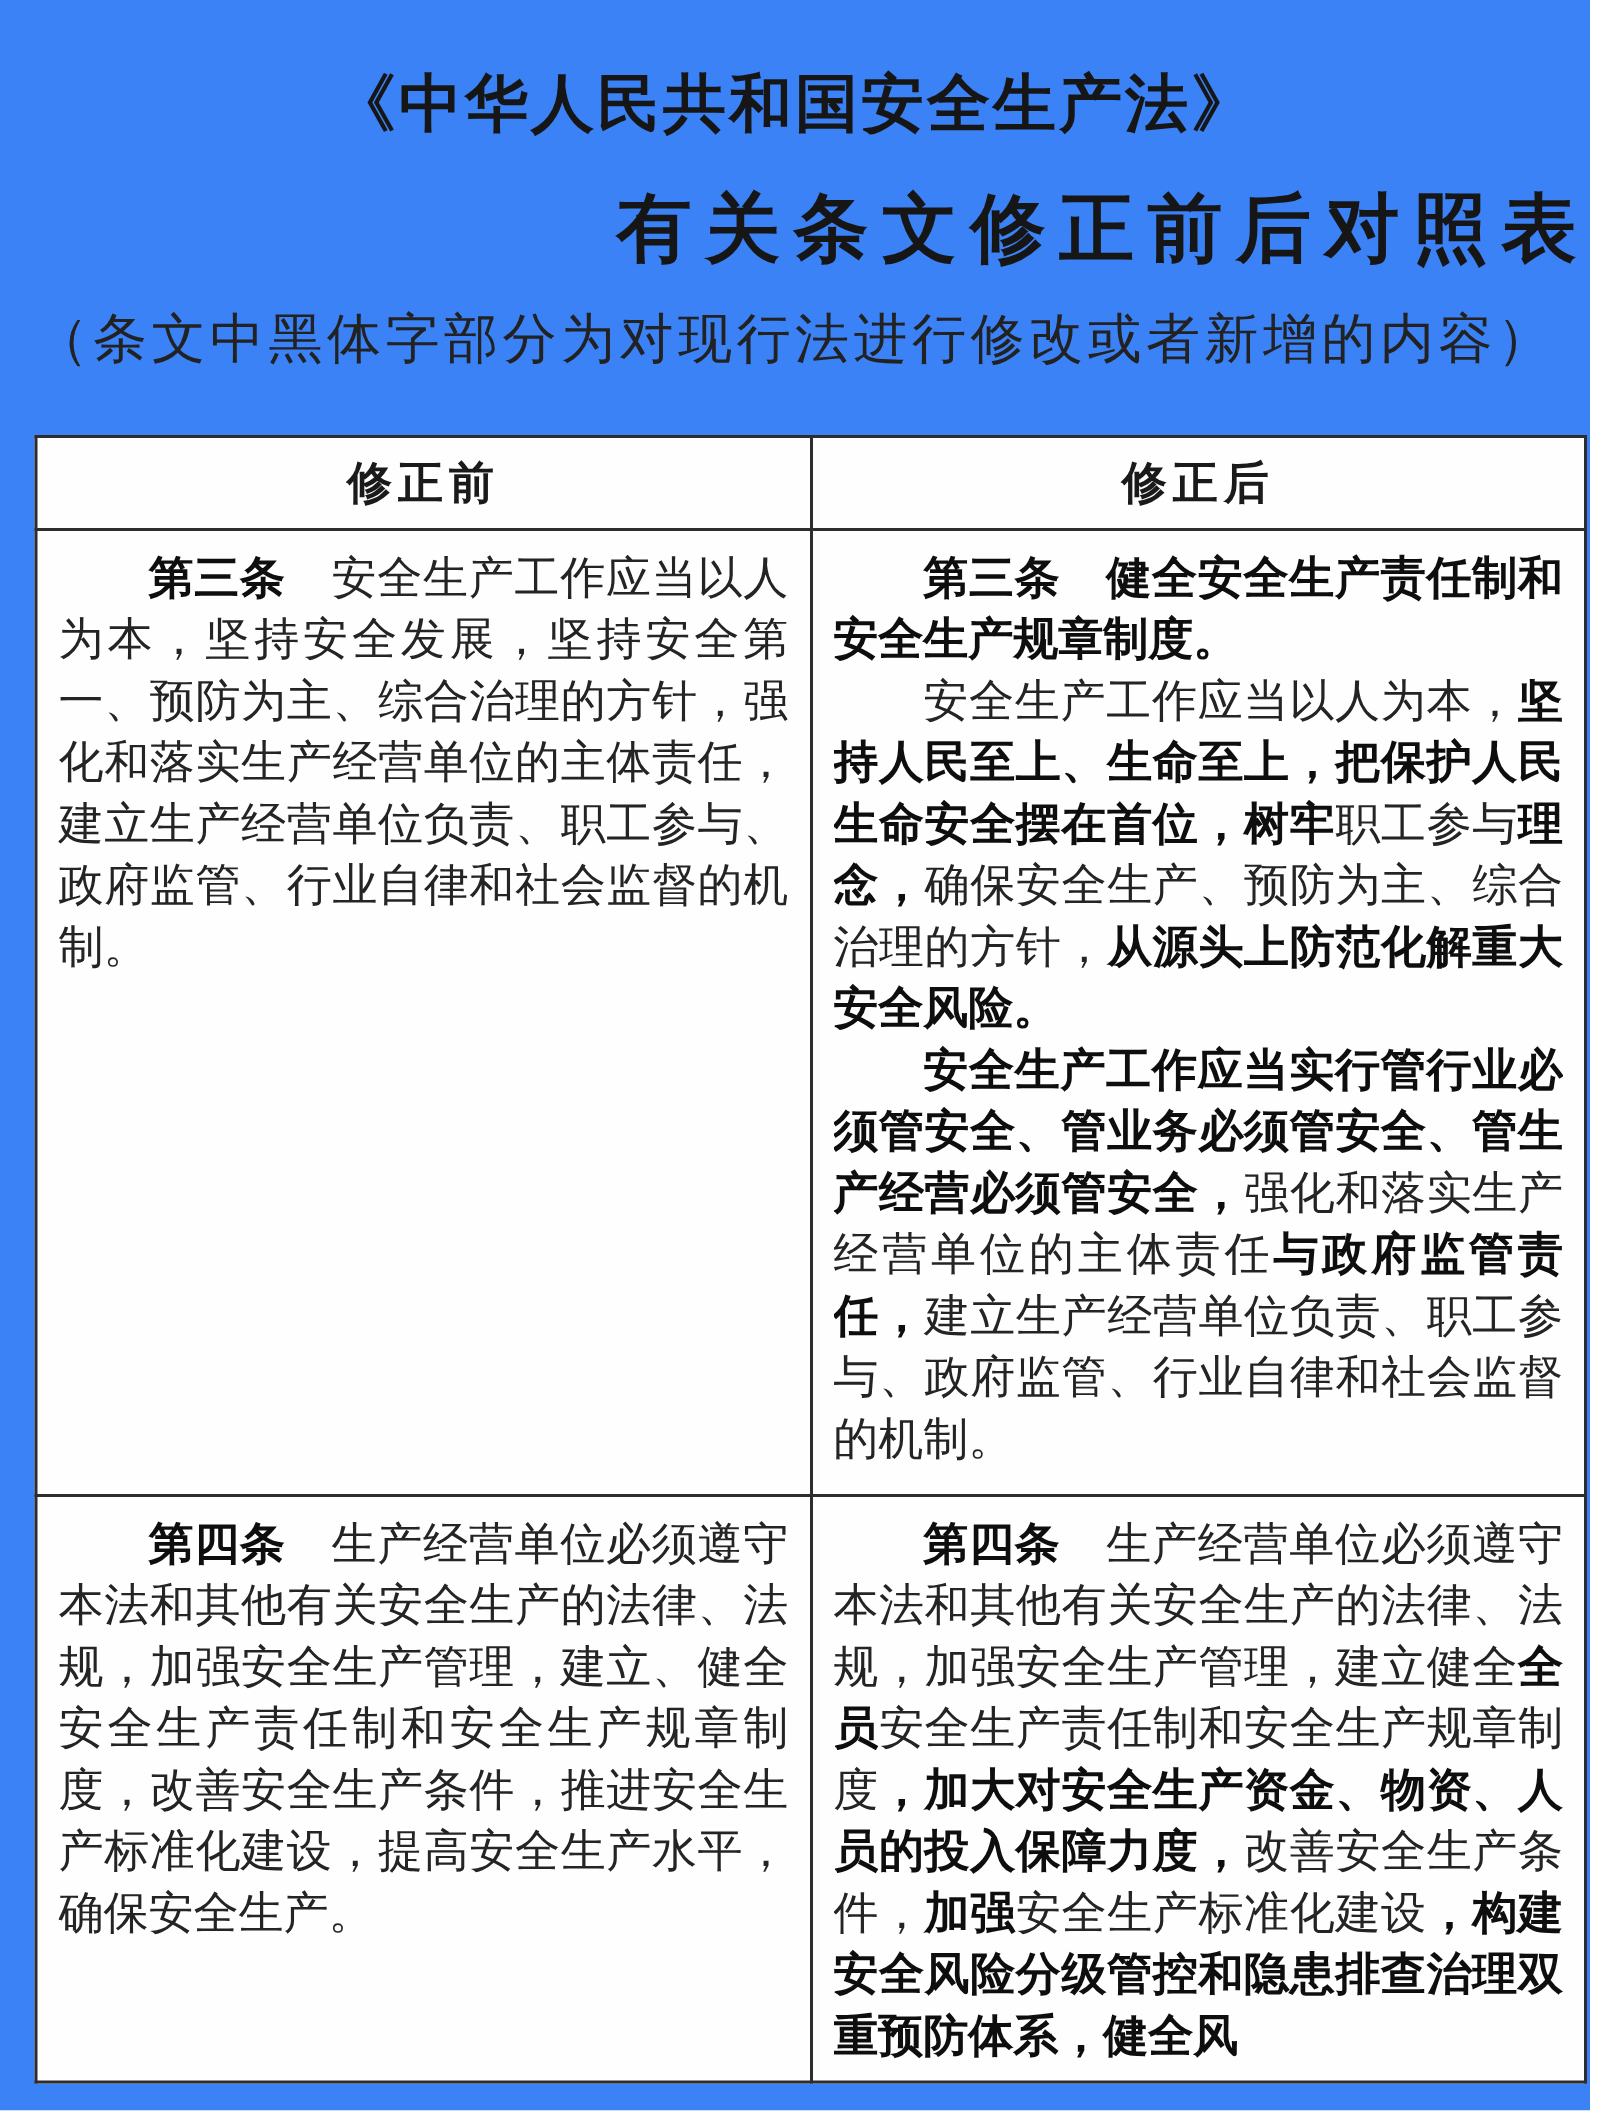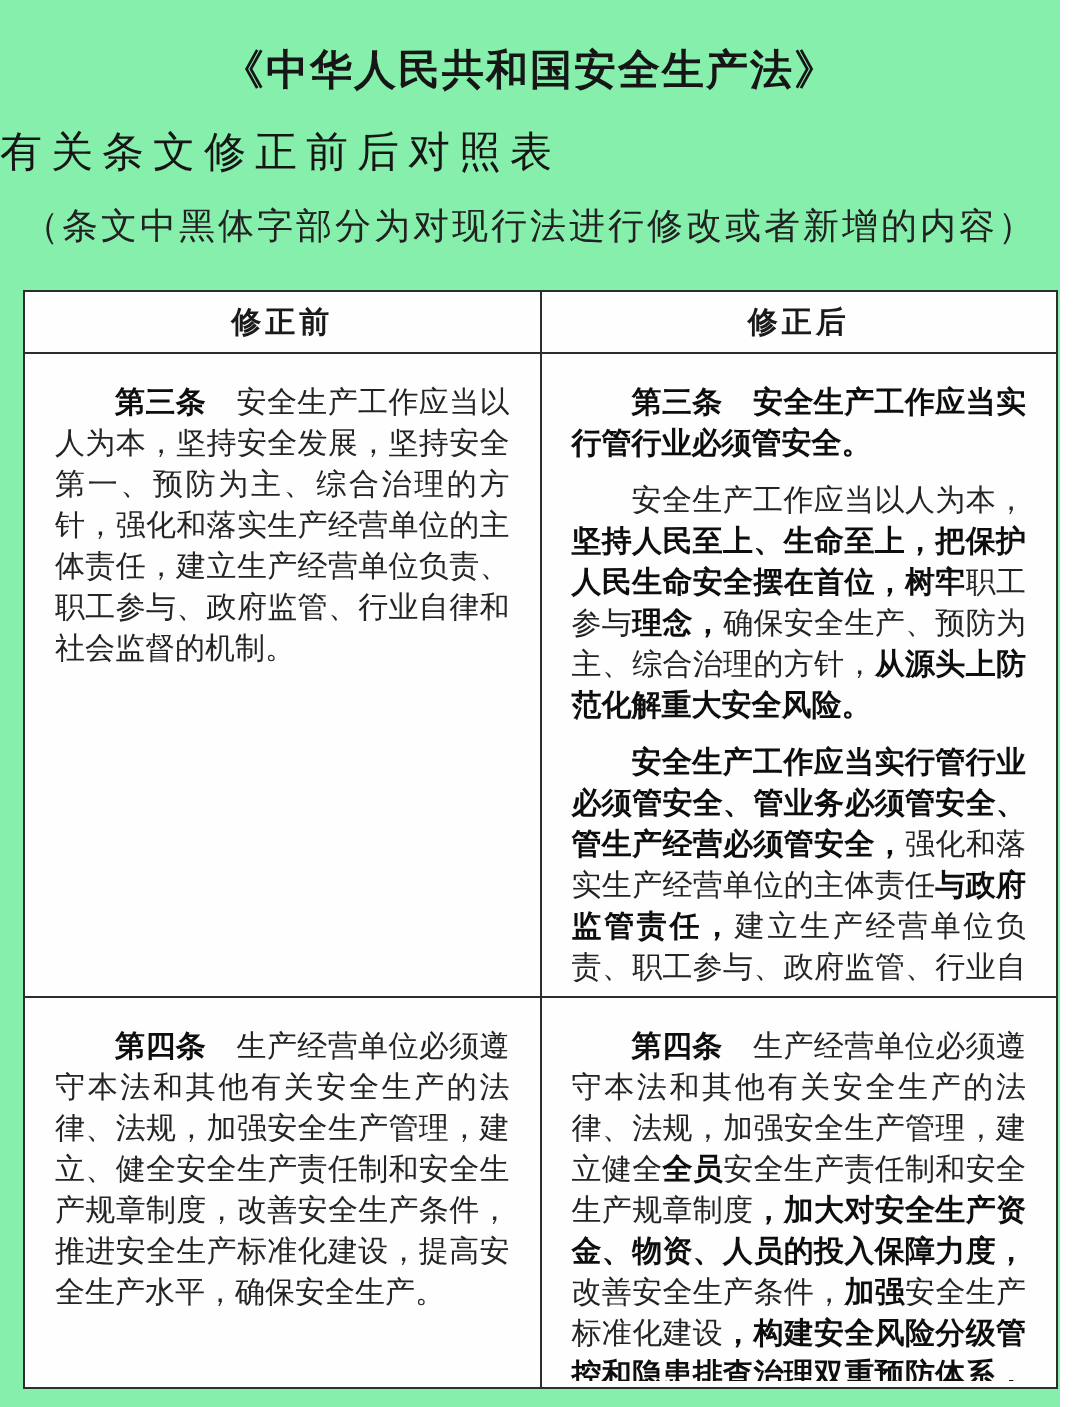--- a/index.html
+++ b/index.html
@@ -4,42 +4,42 @@
 <style>
   html, body {
     margin: 0;
     padding: 0;
     background: #ffffff;
   }
   .sheet {
     position: relative;
     width: 1060px;
     height: 1407px;
-    background: #86efac;
+    background: #3b82f6;
     overflow: hidden;
     color: #1d1d1d;
     font-family: "Liberation Serif", "DejaVu Serif", serif;
   }
   .doc-title {
     margin: 0;
     padding-top: 44px;
     font-size: 42px;
     line-height: 52px;
     font-weight: 700;
     text-align: center;
     letter-spacing: 2px;
     color: #161616;
     font-family: "Liberation Serif", "DejaVu Serif", serif;
   }
   .doc-subtitle {
     margin: 30px 0 0 0;
-    font-size: 42px;
+    font-size: 50px;
     line-height: 52px;
-    font-weight: 400;
-    text-align: left;
+    font-weight: 700;
+    text-align: right;
     letter-spacing: 9px;
     color: #161616;
     font-family: "Liberation Serif", "DejaVu Serif", serif;
   }
   .doc-note {
     margin: 30px 0 0 0;
     font-size: 36px;
     line-height: 36px;
     text-align: center;
     letter-spacing: 3px;
@@ -73,21 +73,21 @@
     padding: 11px 14px 0 14px;
     font-size: 30px;
     line-height: 41px;
     text-align: justify;
   }
   tr.body-row-0 td { height: 644px; }
   tr.body-row-1 td { height: 391px; }
   tr.body-row-0 .cell-inner { max-height: 624px; overflow: hidden; }
   tr.body-row-1 .cell-inner { max-height: 372px; overflow: hidden; }
   .cell-inner p {
-    margin: 16px;
+    margin: 0;
     text-indent: 2em;
   }
   .seg.song {
     font-family: "Liberation Serif", "DejaVu Serif", serif;
     font-weight: 400;
     color: #242424;
   }
   .seg.hei {
     font-family: "Liberation Sans", "DejaVu Sans", sans-serif;
     font-weight: 700;
@@ -111,21 +111,21 @@
     </thead>
     <tbody id="table-body">
         <tr class="body-row body-row-0">
           <td>
             <div class="cell-inner">
               <p><span class="seg hei">第三条</span><span class="seg song">　安全生产工作应当以人为本，坚持安全发展，坚持安全第一、预防为主、综合治理的方针，强化和落实生产经营单位的主体责任，建立生产经营单位负责、职工参与、政府监管、行业自律和社会监督的机制。</span></p>
             </div>
           </td>
           <td>
             <div class="cell-inner">
-              <p><span class="seg hei">第三条　安全生产工作应当实行管行业必须管安全。</span></p>
+              <p><span class="seg hei">第三条　健全安全生产责任制和安全生产规章制度。</span></p>
               <p><span class="seg song">安全生产工作应当以人为本，</span><span class="seg hei">坚持人民至上、生命至上，把保护人民生命安全摆在首位，树牢</span><span class="seg song">职工参与</span><span class="seg hei">理念，</span><span class="seg song">确保安全生产、预防为主、综合治理的方针，</span><span class="seg hei">从源头上防范化解重大安全风险。</span></p>
               <p><span class="seg hei">安全生产工作应当实行管行业必须管安全、管业务必须管安全、管生产经营必须管安全，</span><span class="seg song">强化和落实生产经营单位的主体责任</span><span class="seg hei">与政府监管责任，</span><span class="seg song">建立生产经营单位负责、职工参与、政府监管、行业自律和社会监督的机制。</span></p>
             </div>
           </td>
         </tr>
         <tr class="body-row body-row-1">
           <td>
             <div class="cell-inner">
               <p><span class="seg hei">第四条</span><span class="seg song">　生产经营单位必须遵守本法和其他有关安全生产的法律、法规，加强安全生产管理，建立、健全安全生产责任制和安全生产规章制度，改善安全生产条件，推进安全生产标准化建设，提高安全生产水平，确保安全生产。</span></p>
             </div>

